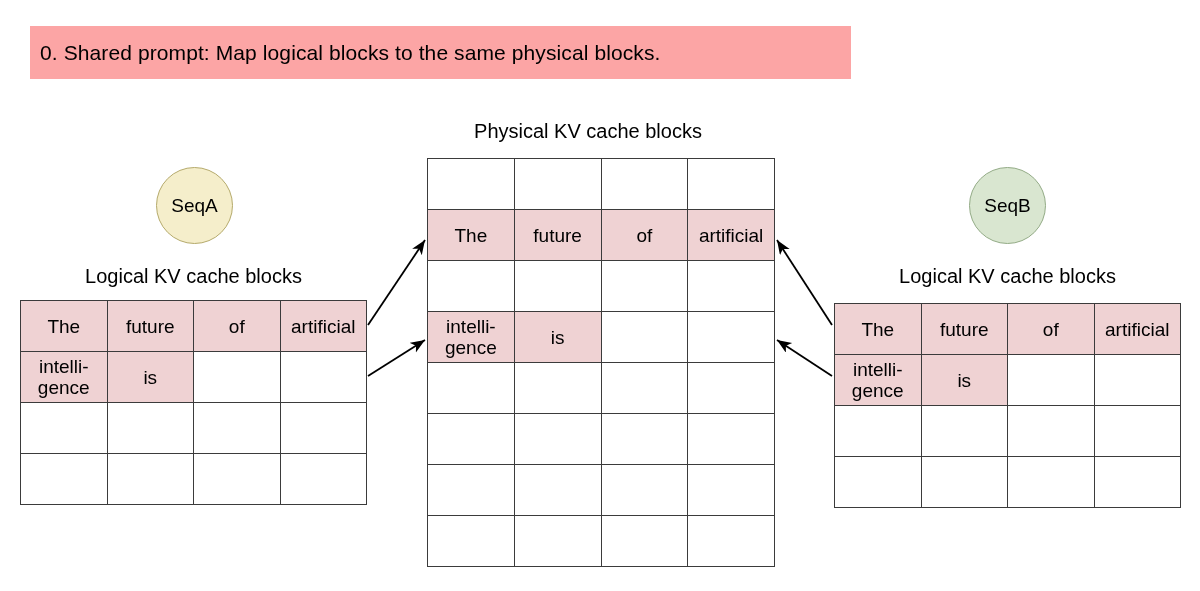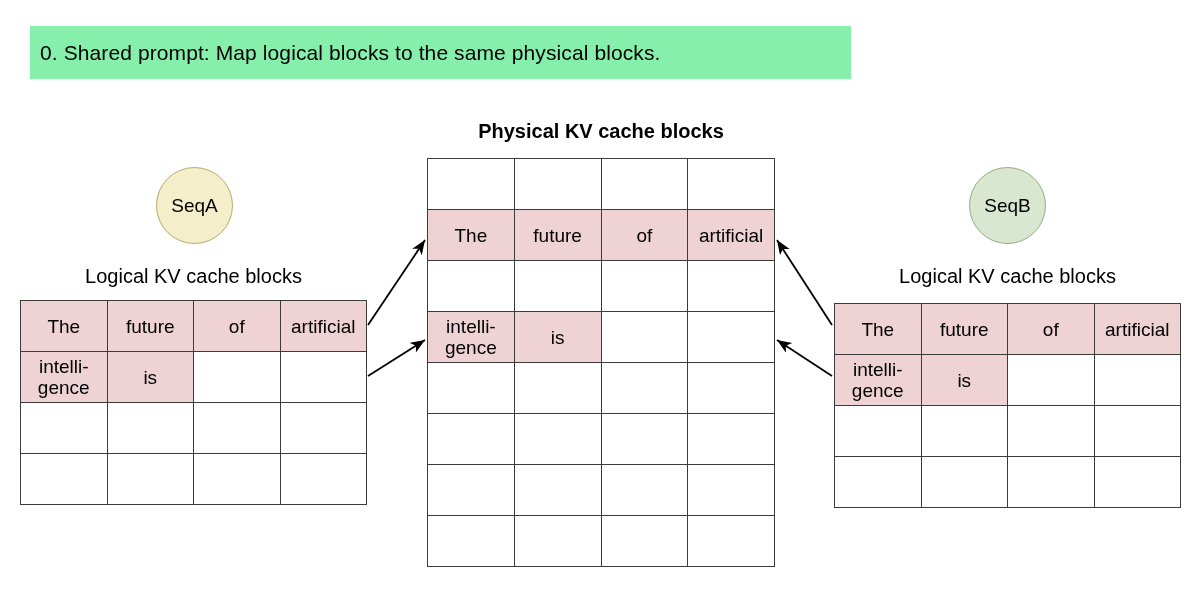--- a/index.html
+++ b/index.html
@@ -22,42 +22,42 @@
     height: 591px;
   }
 
   
   .banner {
     position: absolute;
     left: 30px;
     top: 26px;
     width: 821px;
     height: 53px;
-    background: #86efac;
+    background: #fca5a5;
     display: flex;
     align-items: center;
     padding-left: 10px;
     box-sizing: border-box;
   }
   .banner-text {
     font-size: 21px;
     line-height: 24px;
     letter-spacing: 0.1px;
     white-space: nowrap;
   }
 
   
   .caption {
     position: absolute;
     font-size: 20px;
     line-height: 22px;
     text-align: center;
     white-space: nowrap;
   }
-  #physical-caption { left: 427px; top: 120px; width: 348px; font-weight: bold; }
+  #physical-caption { left: 414px; top: 120px; width: 348px; }
   #left-caption     { left: 20px;  top: 265px; width: 347px; }
   #right-caption    { left: 834px; top: 265px; width: 347px; }
 
   
   .seq-circle {
     position: absolute;
     width: 77px;
     height: 77px;
     border-radius: 50%;
     box-sizing: border-box;

